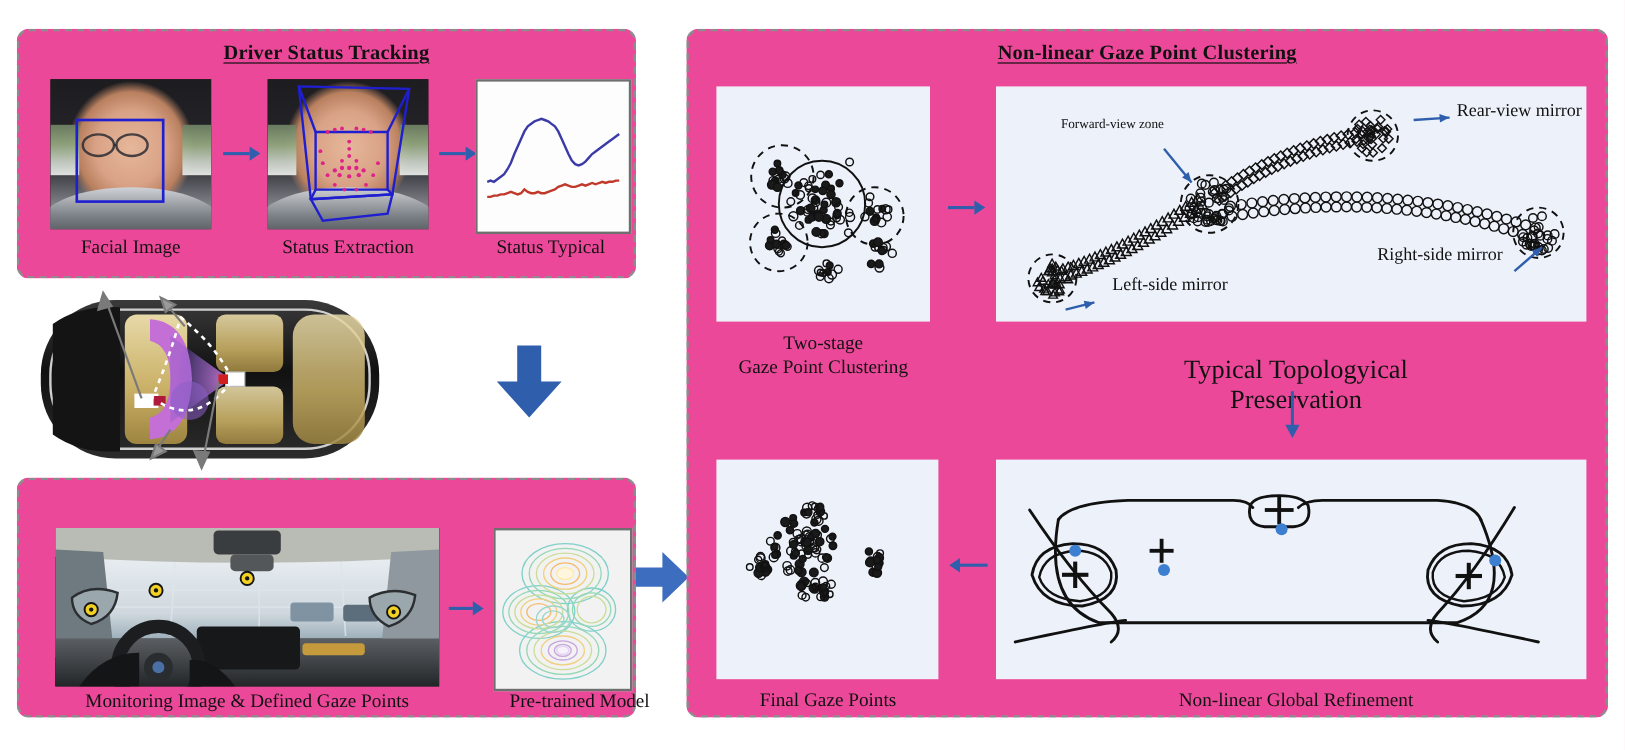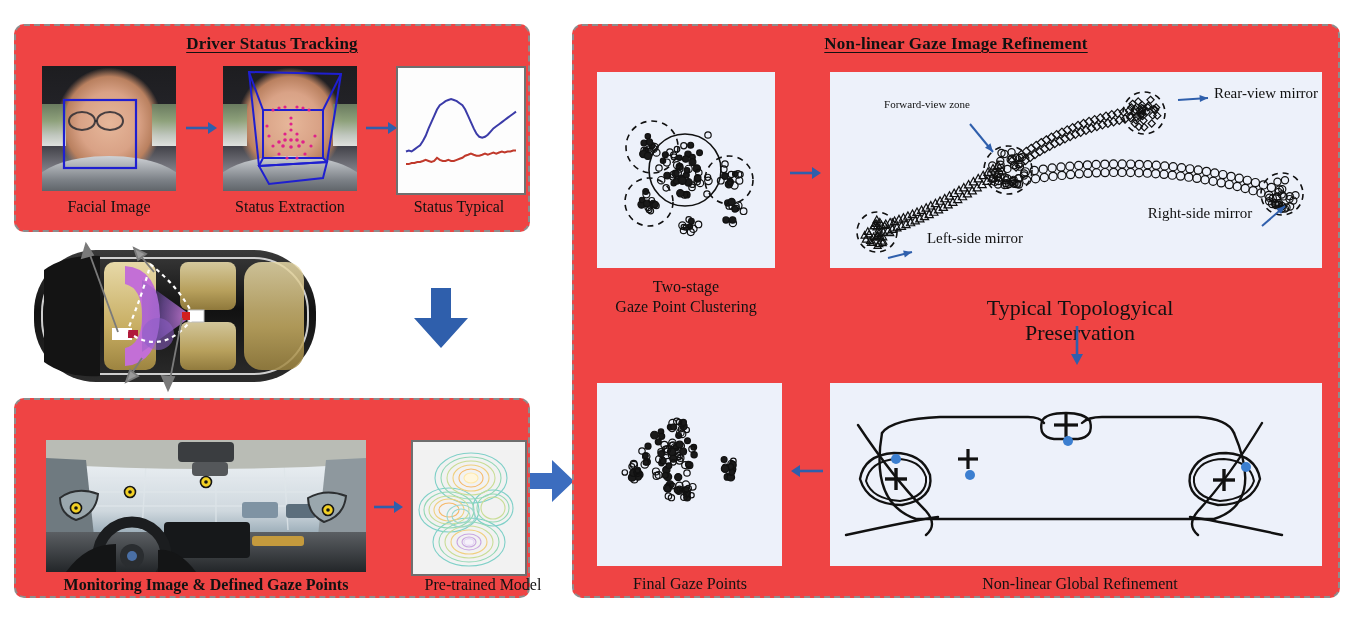--- a/index.html
+++ b/index.html
@@ -1,18 +1,18 @@
 <!DOCTYPE html>
 <html><head>
 <meta charset="utf-8">
 <style>
   html,body{margin:0;padding:0;background:#ffffff;}
   body{width:1354px;height:625px;position:relative;overflow:hidden;
        font-family:"Liberation Serif","DejaVu Serif",serif;color:#111;}
-  .panel{position:absolute;border:2px dashed #8d8d8d;border-radius:10px;background:#ef4444;box-sizing:border-box;}
+  .panel{position:absolute;border:2px dashed #8d8d8d;border-radius:10px;background:#ec4899;box-sizing:border-box;}
   .panel-title{position:absolute;left:0;right:0;text-align:center;font-weight:bold;font-size:17px;
        text-decoration:underline;text-underline-offset:3px;letter-spacing:.2px;}
   .cap{position:absolute;text-align:center;font-size:16px;line-height:1.15;}
   .imgbox{position:absolute;overflow:hidden;background:#111;}
   .framed{border:2px solid #6f6f6f;background:#fdfdfd;}
   .bluefield{position:absolute;background:#edf1fa;}
   svg{display:block;overflow:visible;}
   .bigarrow{position:absolute;}
   
   .facebg{position:absolute;inset:0;
@@ -216,21 +216,21 @@
         <circle cx="160" cy="42" r="1.8" fill="#151515"></circle>
         <circle cx="84" cy="52" r="5.5" fill="#F2D024" stroke="#151515" stroke-width="1.6"></circle>
         <circle cx="84" cy="52" r="1.8" fill="#151515"></circle>
         <circle cx="30" cy="68" r="5.5" fill="#F2D024" stroke="#151515" stroke-width="1.6"></circle>
         <circle cx="30" cy="68" r="1.8" fill="#151515"></circle>
         <circle cx="282" cy="70" r="5.5" fill="#F2D024" stroke="#151515" stroke-width="1.6"></circle>
         <circle cx="282" cy="70" r="1.8" fill="#151515"></circle>
       </g>
     </svg>
   </div>
-  <div class="cap" style="left:10px;top:176px;width:360px;font-weight:bold;">Monitoring Image &amp; Defined Gaze Points</div>
+  <div class="cap" style="left:10px;top:176px;width:360px;">Monitoring Image &amp; Defined Gaze Points</div>
 
   <svg class="bigarrow" style="left:356px;top:98px;" width="32" height="18">
     <line x1="2" y1="9" x2="22" y2="9" stroke="#2F5FAC" stroke-width="2.6"></line>
     <polygon points="22,3 31,9 22,15" fill="#2F5FAC"></polygon>
   </svg>
 
   <div class="framed" style="position:absolute;left:395px;top:40px;width:112px;height:132px;background:#f2f2f2;">
     <svg width="112" height="132">
       <g fill="none" stroke-width="1.1">
         <g stroke="#7fd0c8">
@@ -274,21 +274,21 @@
     </svg>
   </div>
   <div class="cap" style="left:394px;top:176px;width:146px;">Pre-trained Model</div>
 </div>
 
 <svg class="bigarrow" style="left:530px;top:458px;" width="46" height="46">
   <polygon points="0,15 22,15 22,2 44,23 22,44 22,31 0,31" fill="#3C6DBF"></polygon>
 </svg>
 
 <div class="panel" style="left:572px;top:24px;width:768px;height:574px;">
-  <div class="panel-title" style="top:8px;">Non-linear Gaze Image Refinement</div>
+  <div class="panel-title" style="top:8px;">Non-linear Gaze Point Clustering</div>
 </div>
 
 <div class="bluefield" style="left:597px;top:72px;width:178px;height:196px;">
   <svg width="178" height="196" id="clusterfield">
       <circle cx="55" cy="75" r="26" fill="none" stroke="#111" stroke-width="1.6" stroke-dasharray="6 5"></circle>
       <circle cx="52" cy="130" r="24" fill="none" stroke="#111" stroke-width="1.6" stroke-dasharray="6 5"></circle>
       <circle cx="132" cy="108" r="24" fill="none" stroke="#111" stroke-width="1.6" stroke-dasharray="6 5"></circle>
       <circle cx="88" cy="98" r="36" fill="none" stroke="#111" stroke-width="1.6"></circle>
       <circle cx="89.74346742861958" cy="122.67629793011227" r="3.334989999607205" fill="#1a1a1a" stroke="#111" stroke-width="1.2"></circle>
       <circle cx="110.72799535601034" cy="105.28066778685684" r="3.0331821873784066" fill="none" stroke="#111" stroke-width="1.2"></circle>

